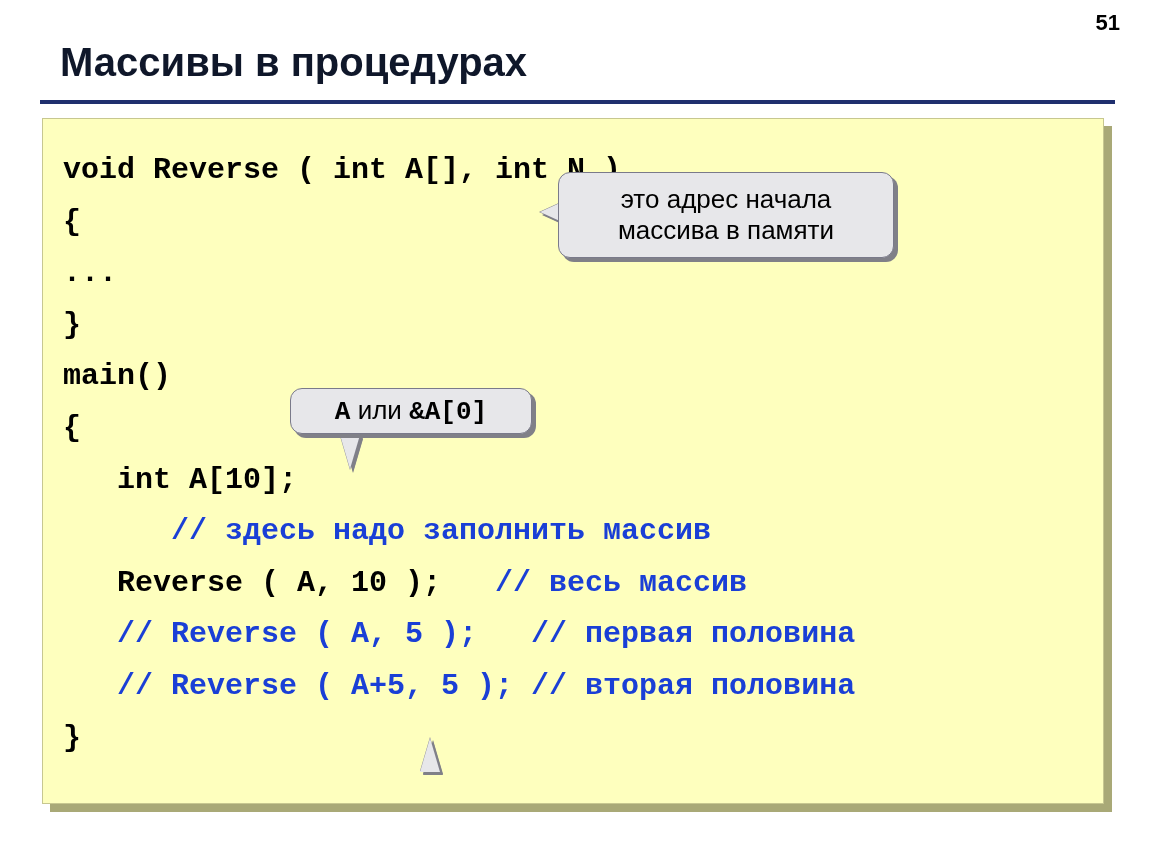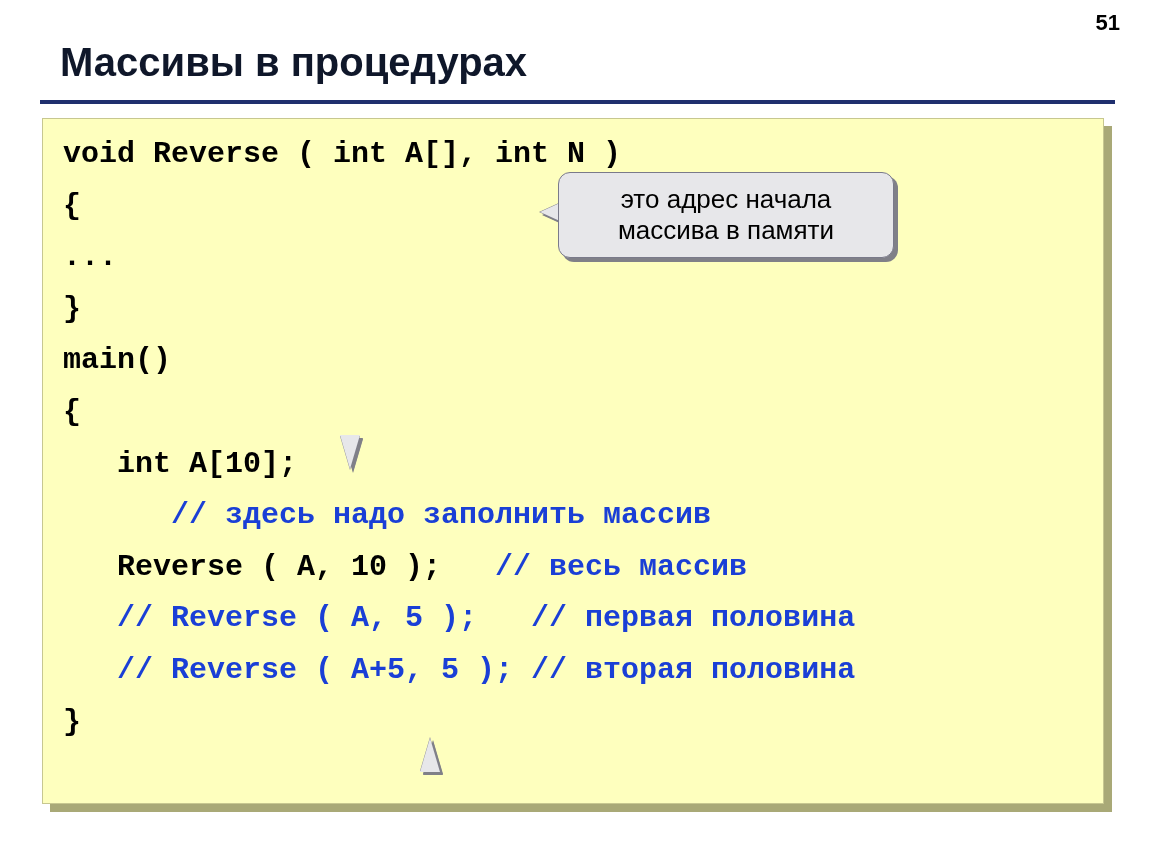--- a/index.html
+++ b/index.html
@@ -51,21 +51,21 @@
     background: #a9a977;
   }
   .codeblock {
     position: absolute;
     top: 118px;
     left: 42px;
     width: 1062px;
     height: 686px;
     background: #feffbe;
     border: 1px solid #c7c790;
-    padding: 10px 20px;
+    padding: 26px 20px;
     font-family: "Courier New", Courier, monospace;
     font-size: 30px;
     font-weight: bold;
     color: #000;
     line-height: 1.72;
     white-space: pre;
   }
   .cm { color: #1a3fd6; }
   .callout {
     position: absolute;
@@ -137,15 +137,18 @@
 <span>   </span><span class="cm">// Reverse ( A, 5 );   // первая половина</span>
 <span>   </span><span class="cm">// Reverse ( A+5, 5 ); // вторая половина</span>
 <span>}</span></div>
 
   <div class="pointer p1"></div>
   <div class="callout callout1">
     <span>это адрес начала массива в памяти</span>
   </div>
 
   <div class="pointer p2"></div>
+  <div class="callout callout2">
+    <span><span class="mono">A</span><span> или </span><span class="mono">&amp;A[0]</span></span>
+  </div>
 
   <div class="pointer p3"></div>
 </div>
 
 </body></html>

